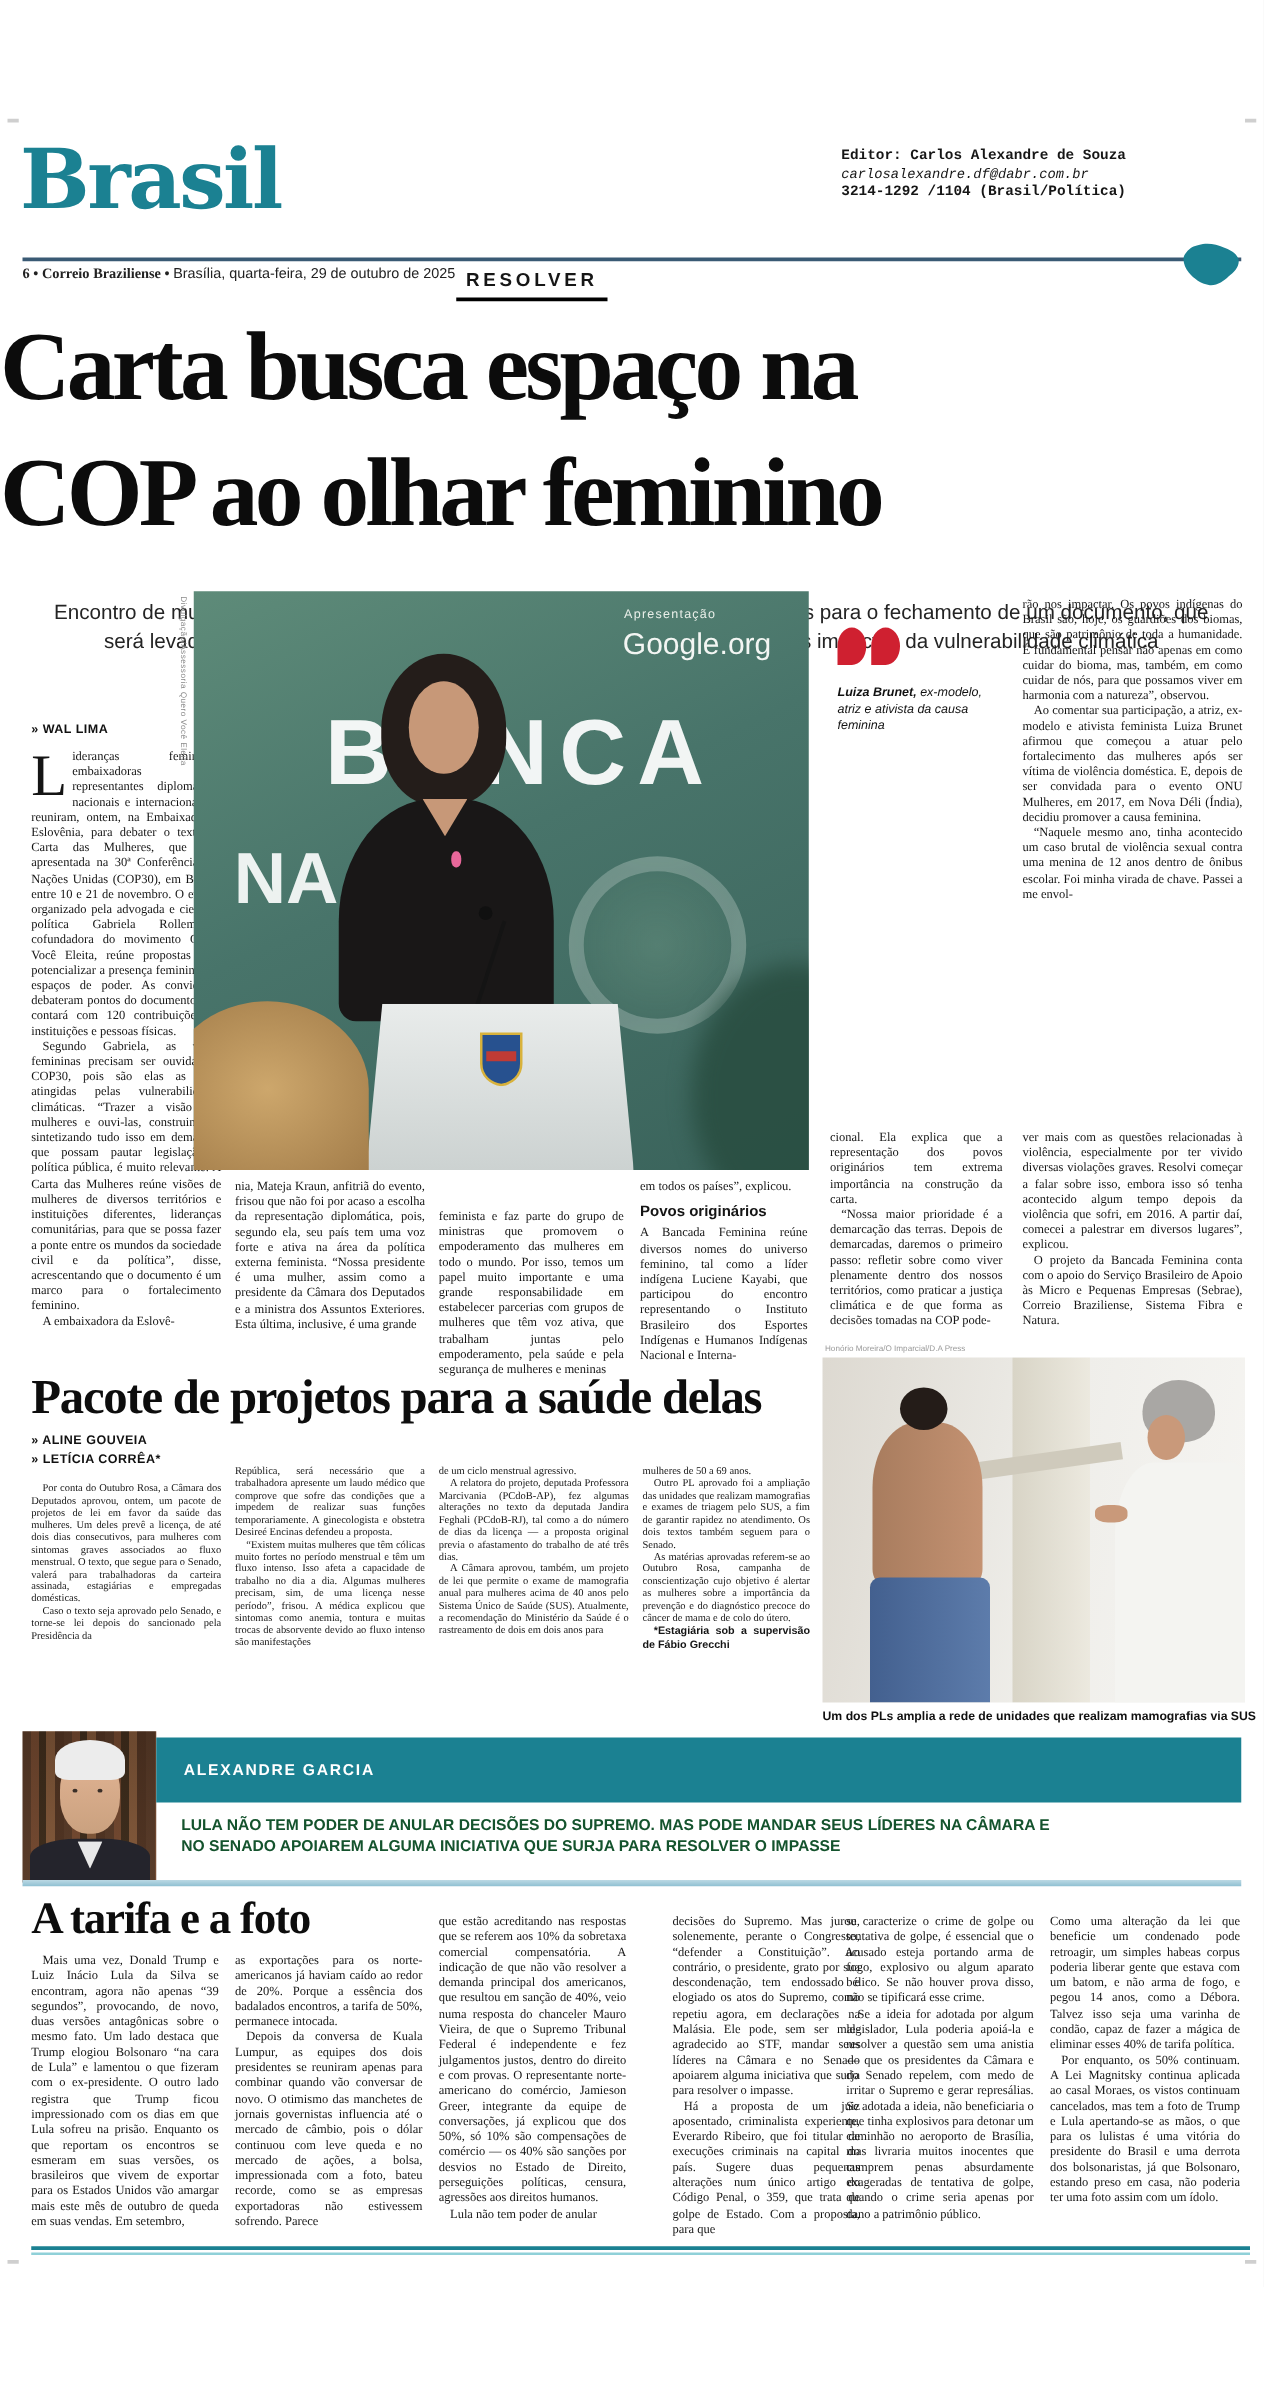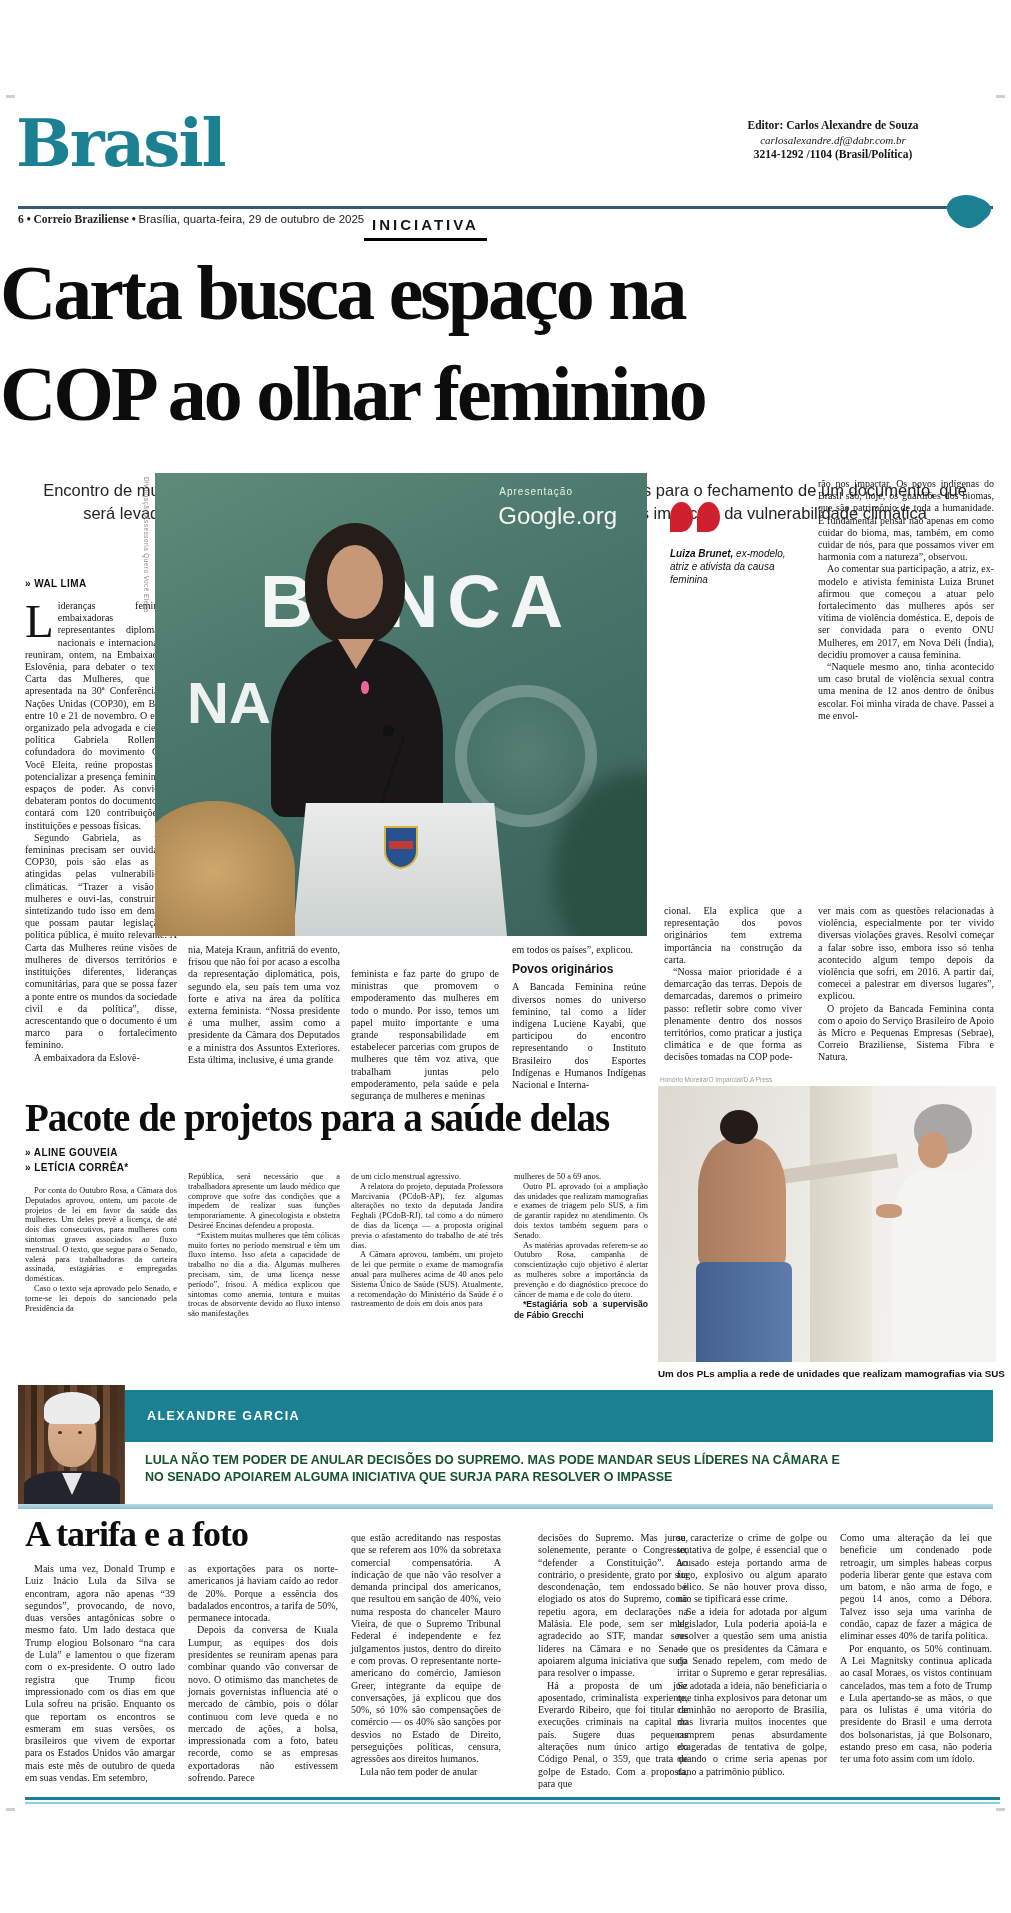--- a/index.html
+++ b/index.html
@@ -1,21 +1,21 @@
 <!DOCTYPE html>
 <html><head>
 <meta charset="utf-8">
 <style>
   html,body{margin:0;padding:0;background:#f4f4f2;}
   .page{position:relative;width:1011px;height:1913px;background:#fff;overflow:hidden;
         font-family:"Liberation Serif","DejaVu Serif",serif;color:#161616;}
   .abs{position:absolute;}
   
   .logo{font:bold 66px/1 "DejaVu Serif","Liberation Serif",serif;letter-spacing:-2px;}
-  .editor{ text-align:center;font-family:Liberation Serif, serif;line-height:1.3;}
+  .editor{ text-align:left;font-family:Liberation Mono, monospace;line-height:1.3;}
   .editor .e1,.editor .e3{font-weight:bold;font-size:11.5px;}
   .editor .e2{font-style:italic;font-size:11px;}
   .navyrule{height:3px;background:#3a5a74;}
   .dateline{font:11.5px "Liberation Sans","DejaVu Sans",sans-serif;color:#222;}
   .dateline b{font-weight:bold;font-family:Liberation Serif, serif;}
   
   .kicker{font:bold 15px "Liberation Sans",sans-serif;letter-spacing:3px;border-bottom:3.5px solid #000;
           padding:0 8px 5px;display:inline-block;}
   .headline{width:868px;text-align:left;font:bold 78px/1.30 "Liberation Serif",serif;
             letter-spacing:-3px;color:#0c0c0c;}
@@ -103,21 +103,21 @@
   </div>
   <div class="abs navyrule" style="left:18px;top:206px;width:975px;"></div>
   <div class="abs dateline" style="left:18px;top:213px;">
     <b>6 • Correio Braziliense • </b><span>Brasília, quarta-feira, 29 de outubro de 2025</span>
   </div>
   <svg class="abs" style="left:945px;top:194px;" width="48" height="36" viewBox="0 0 48 36">
     <path fill="#1b8192" d="M14 2 C20 0 28 1 34 4 C40 6 46 10 46 15 C46 20 42 24 38 27 C34 31 28 35 22 34 C16 33 10 29 6 24 C2 19 0 12 4 8 C7 4 10 3 14 2 Z"></path>
   </svg>
 
   <div class="abs" style="left:0;top:216px;width:1011px;text-align:center;">
-    <span class="kicker" style="margin-right:160px;">INICIATIVA</span>
+    <span class="kicker" style="margin-right:160px;">RESOLVER</span>
   </div>
   <div class="abs headline" style="top:242px;">
     <span>Carta busca espaço na</span><br>
     <span>COP ao olhar feminino</span>
   </div>
   <div class="abs deck" style="left:40px;top:479px;">Encontro de mulheres de diversas origens e setores da sociedade reúne propostas para o fechamento de um documento, que será levado à conferência da ONU, em Belém. Afinal, elas sofrem os maiores impactos da vulnerabilidade climática</div>
 
   <div class="abs byline" style="left:25px;top:576px;">» WAL LIMA</div>
   <div class="abs bodycol" style="left:25px;top:600px;width:152px;">
     <p class="noind dropcap">Lideranças femininas, embaixadoras e representantes diplomáticas nacionais e internacionais se reuniram, ontem, na Embaixada da Eslovênia, para debater o texto da Carta das Mulheres, que será apresentada na 30ª Conferência das Nações Unidas (COP30), em Belém, entre 10 e 21 de novembro. O evento organizado pela advogada e cientista política Gabriela Rollemberg, cofundadora do movimento Quero Você Eleita, reúne propostas para potencializar a presença feminina nos espaços de poder. As convidadas debateram pontos do documento, que contará com 120 contribuições de instituições e pessoas físicas.</p>

